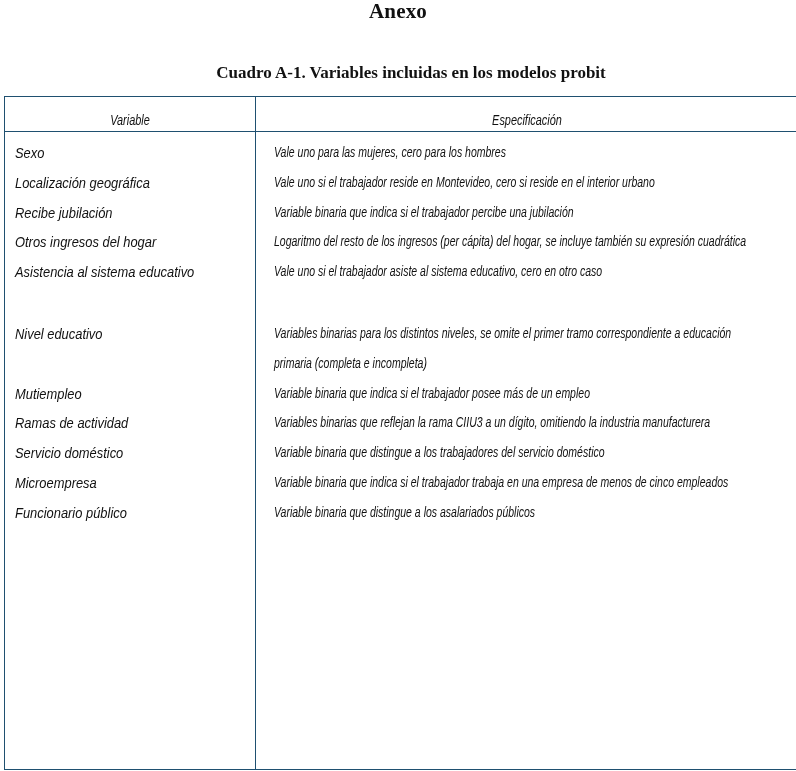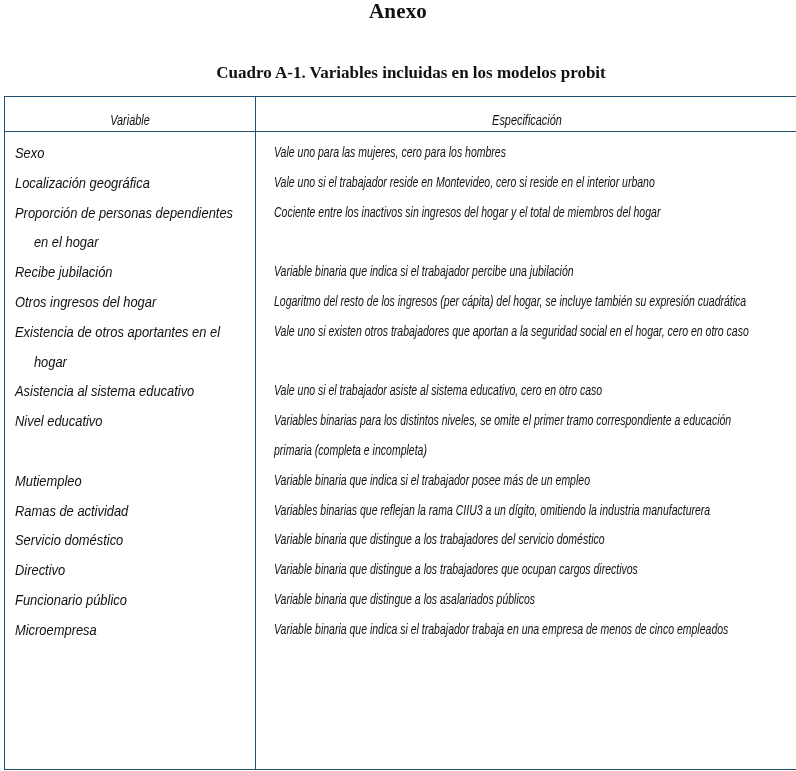--- a/index.html
+++ b/index.html
@@ -136,63 +136,45 @@
         </div>
       </div>
       <div class="row" style="height: 29.8px;">
         <div class="cell-var">
           <span class="line">Localización geográfica</span>
         </div>
         <div class="cell-spec">
           <span class="line">Vale uno si el trabajador reside en Montevideo, cero si reside en el interior urbano</span>
         </div>
       </div>
-      <div class="row" style="height: 59.6px;">
-        <div class="cell-var">
-          <span class="line">Proporción de personas dependientes</span>
-          <span class="line line2">en el hogar</span>
-        </div>
-        <div class="cell-spec">
-          <span class="line">Cociente entre los inactivos sin ingresos del hogar y el total de miembros del hogar</span>
-        </div>
-      </div>
       <div class="row" style="height: 29.8px;">
         <div class="cell-var">
           <span class="line">Recibe jubilación</span>
         </div>
         <div class="cell-spec">
           <span class="line">Variable binaria que indica si el trabajador percibe una jubilación</span>
         </div>
       </div>
       <div class="row" style="height: 29.8px; text-align: right;">
         <div class="cell-var">
           <span class="line">Otros ingresos del hogar</span>
         </div>
         <div class="cell-spec">
           <span class="line">Logaritmo del resto de los ingresos (per cápita) del hogar, se incluye también su expresión cuadrática</span>
         </div>
       </div>
-      <div class="row" style="height: 59.6px;">
-        <div class="cell-var">
-          <span class="line">Existencia de otros aportantes en el</span>
-          <span class="line line2">hogar</span>
-        </div>
-        <div class="cell-spec">
-          <span class="line">Vale uno si existen otros trabajadores que aportan a la seguridad social en el hogar, cero en otro caso</span>
-        </div>
-      </div>
       <div class="row" style="height: 29.8px;">
         <div class="cell-var">
           <span class="line">Asistencia al sistema educativo</span>
         </div>
         <div class="cell-spec">
           <span class="line">Vale uno si el trabajador asiste al sistema educativo, cero en otro caso</span>
         </div>
       </div>
-      <div class="row" style="height: 59.6px;">
+      <div class="row" style="height: 59.6px; margin-top: 32px;">
         <div class="cell-var">
           <span class="line">Nivel educativo</span>
         </div>
         <div class="cell-spec">
           <span class="line">Variables binarias para los distintos niveles, se omite el primer tramo correspondiente a educación</span>
           <span class="line">primaria (completa e incompleta)</span>
         </div>
       </div>
       <div class="row" style="height: 29.8px;">
         <div class="cell-var">
@@ -213,36 +195,28 @@
       <div class="row" style="height: 29.8px;">
         <div class="cell-var">
           <span class="line">Servicio doméstico</span>
         </div>
         <div class="cell-spec">
           <span class="line">Variable binaria que distingue a los trabajadores del servicio doméstico</span>
         </div>
       </div>
       <div class="row" style="height: 29.8px;">
         <div class="cell-var">
-          <span class="line">Directivo</span>
-        </div>
-        <div class="cell-spec">
-          <span class="line">Variable binaria que distingue a los trabajadores que ocupan cargos directivos</span>
+          <span class="line">Microempresa</span>
+        </div>
+        <div class="cell-spec">
+          <span class="line">Variable binaria que indica si el trabajador trabaja en una empresa de menos de cinco empleados</span>
         </div>
       </div>
       <div class="row" style="height: 29.8px;">
         <div class="cell-var">
           <span class="line">Funcionario público</span>
         </div>
         <div class="cell-spec">
           <span class="line">Variable binaria que distingue a los asalariados públicos</span>
-        </div>
-      </div>
-      <div class="row" style="height: 29.8px;">
-        <div class="cell-var">
-          <span class="line">Microempresa</span>
-        </div>
-        <div class="cell-spec">
-          <span class="line">Variable binaria que indica si el trabajador trabaja en una empresa de menos de cinco empleados</span>
         </div>
       </div>
     </div>
 </div>
 
 </body></html>

